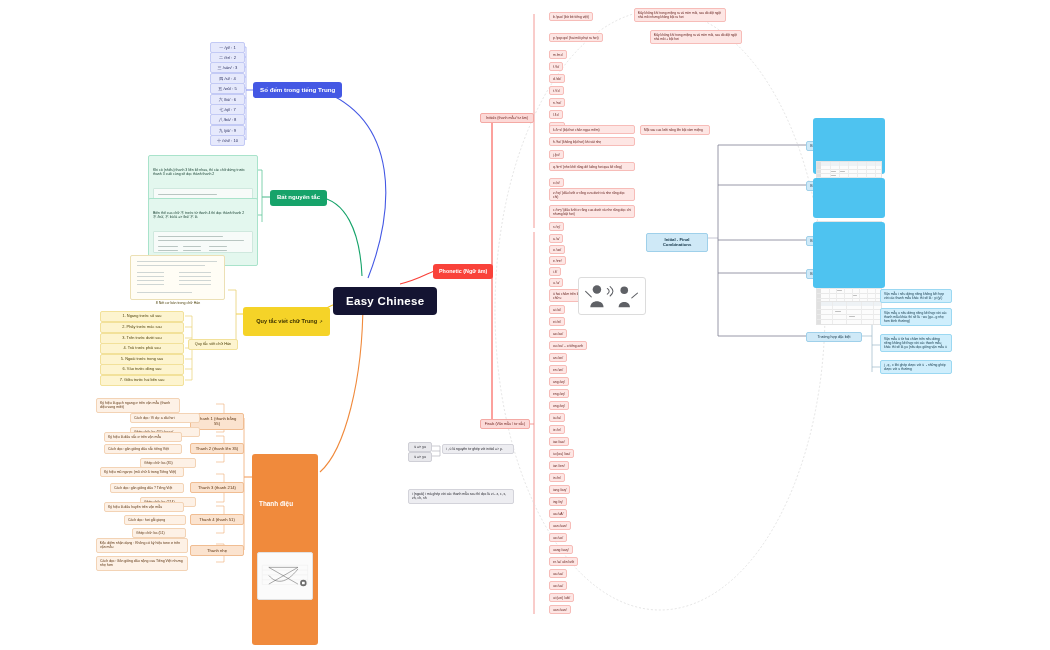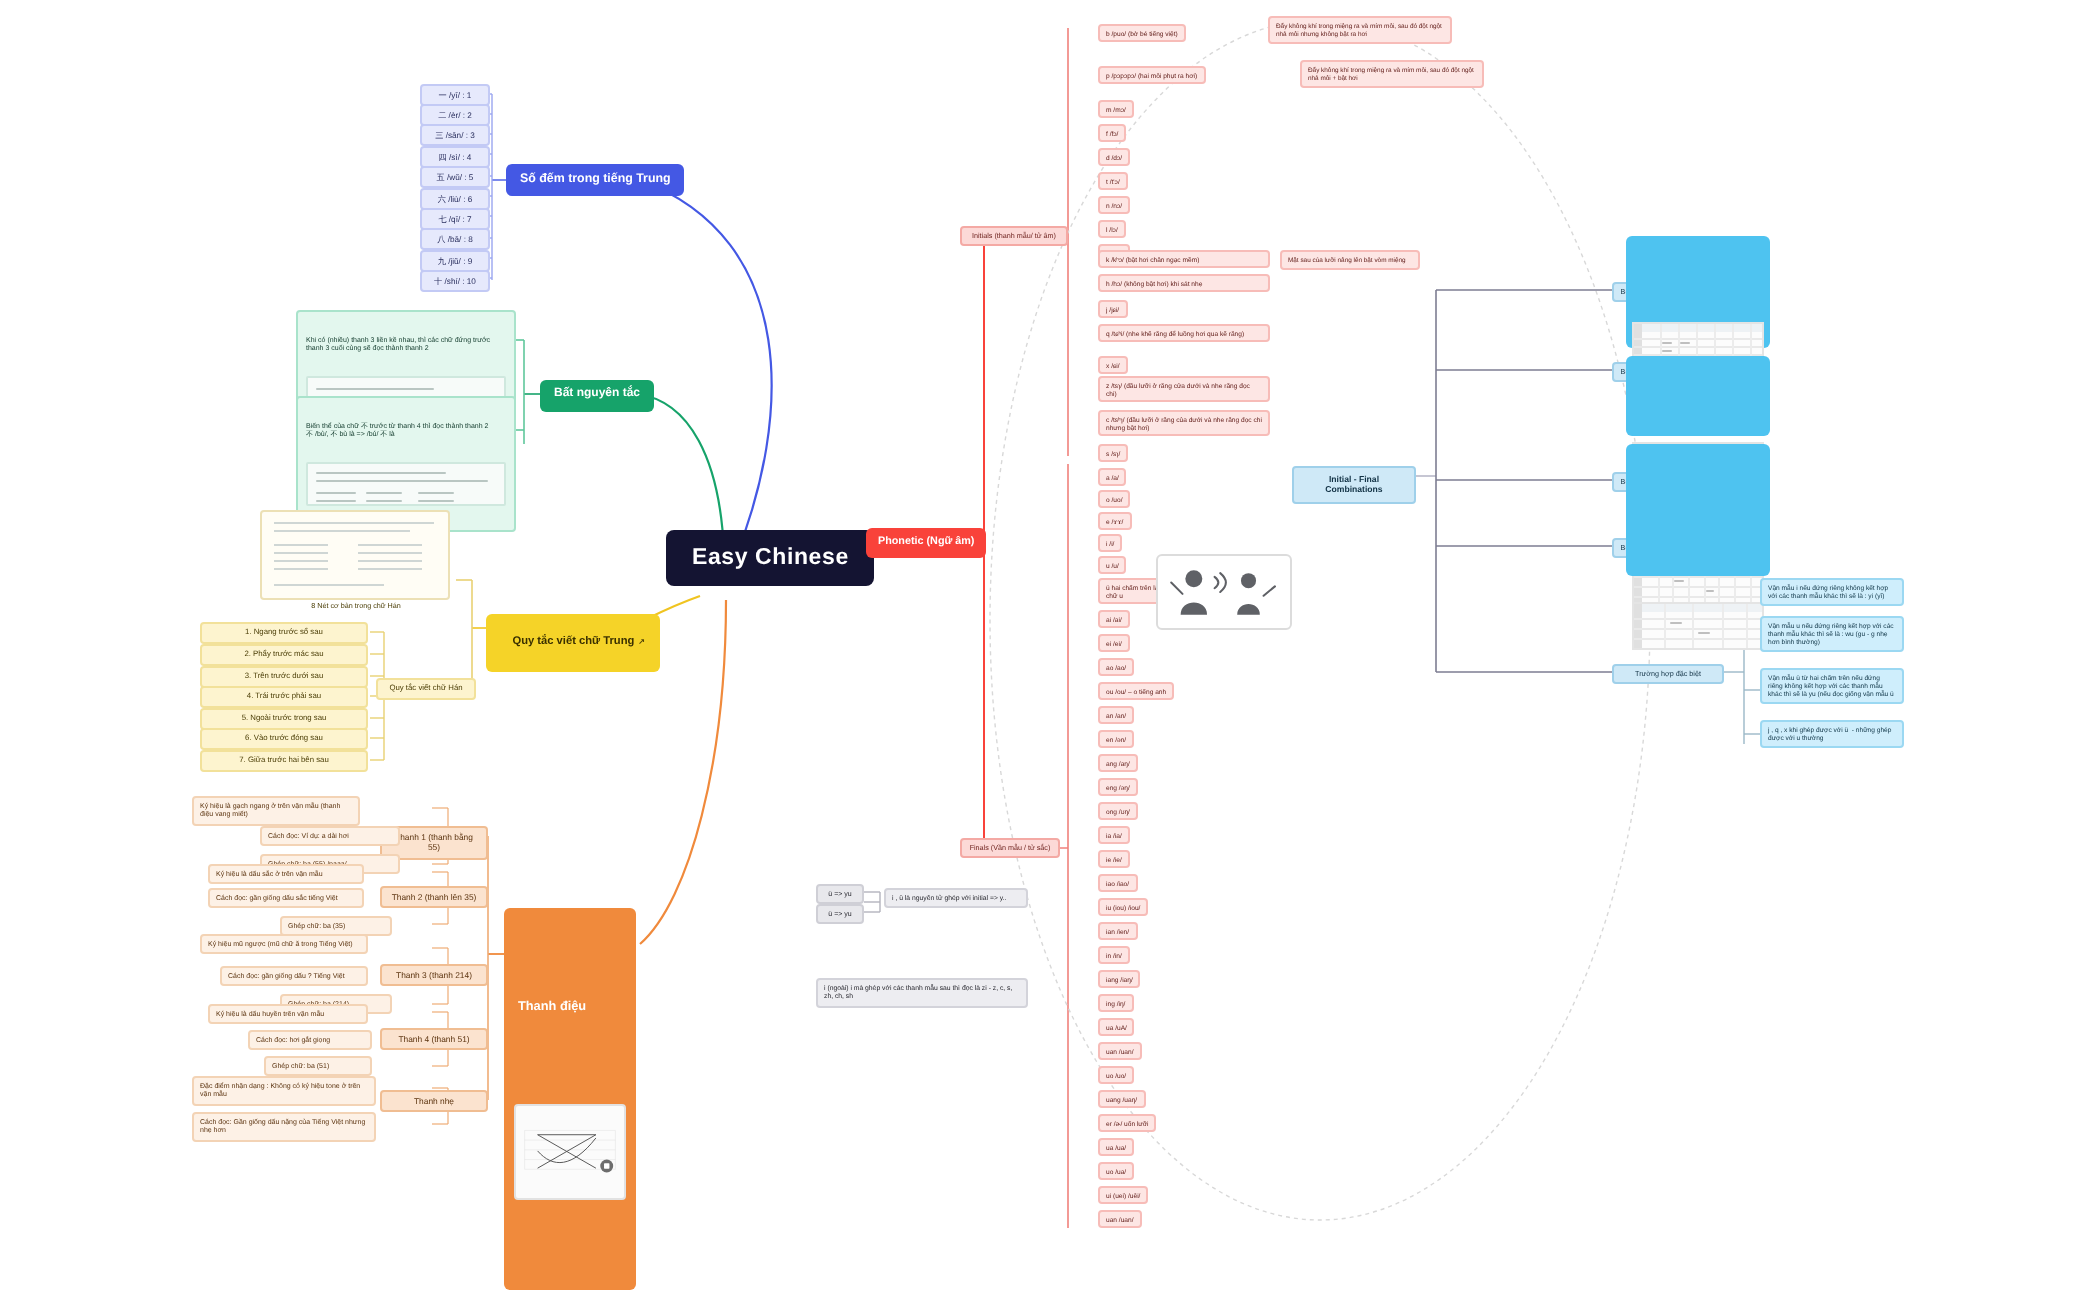--- a/index.html
+++ b/index.html
@@ -382,21 +382,21 @@
       <line x1="872" y1="345" x2="880" y2="345"></line>
       <line x1="872" y1="367" x2="880" y2="367"></line>
     </g>
 
     <path d="M432 451 L440 451" stroke="#b4b4bd" stroke-width=".7"></path>
     <path d="M440 446 L440 456" stroke="#b4b4bd" stroke-width=".7"></path>
     <line x1="432" y1="446" x2="440" y2="446" stroke="#b4b4bd" stroke-width=".7"></line>
     <line x1="432" y1="456" x2="440" y2="456" stroke="#b4b4bd" stroke-width=".7"></line>
   </svg>
 
-  <div class="node central" style="left:333px; top:265px;">Easy Chinese</div>
+  <div class="node central" style="left:333px; top:287px;">Easy Chinese</div>
 
   <div class="node blue-main" style="left:253px; top:82px;">Số đếm trong tiếng Trung</div>
   <div class="node blue-leaf" style="left:210px; top:42px; width:35px;">一 /yī/ : 1</div>
   <div class="node blue-leaf" style="left:210px; top:52px; width:35px;">二 /èr/ : 2</div>
   <div class="node blue-leaf" style="left:210px; top:62px; width:35px;">三 /sān/ : 3</div>
   <div class="node blue-leaf" style="left:210px; top:73px; width:35px;">四 /sì/ : 4</div>
   <div class="node blue-leaf" style="left:210px; top:83px; width:35px;">五 /wǔ/ : 5</div>
   <div class="node blue-leaf" style="left:210px; top:94px; width:35px;">六 /liù/ : 6</div>
   <div class="node blue-leaf" style="left:210px; top:104px; width:35px;">七 /qī/ : 7</div>
   <div class="node blue-leaf" style="left:210px; top:114px; width:35px;">八 /bā/ : 8</div>

